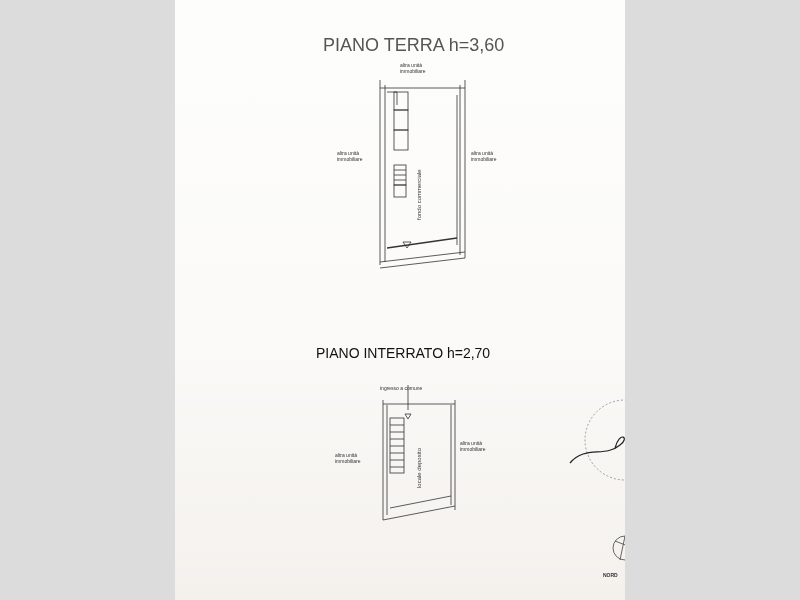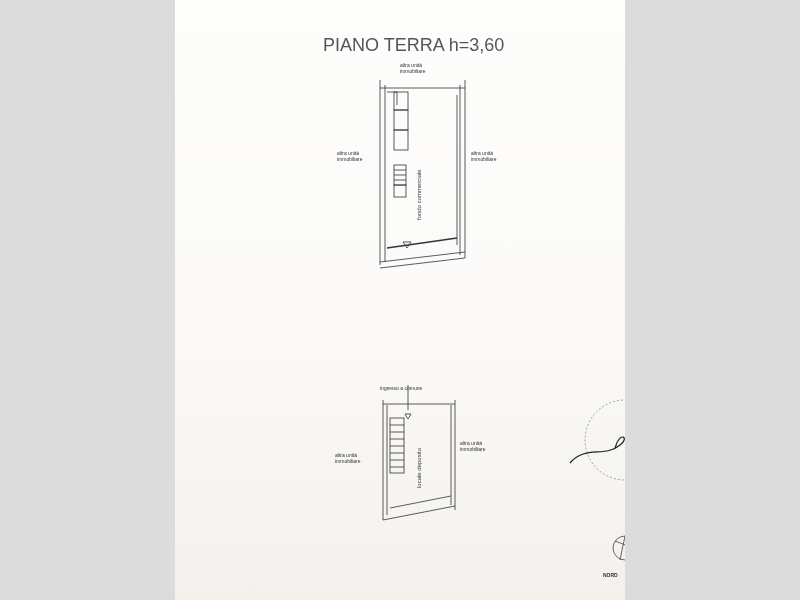--- a/index.html
+++ b/index.html
@@ -31,20 +31,21 @@
 <div class="sheet">
 
   <div class="title t1">PIANO TERRA h=3,60</div>
   <div class="lbl" style="left:225px;top:62px;">altra unità
 immobiliare</div>
   <div class="lbl" style="left:162px;top:150px;">altra unità
 immobiliare</div>
   <div class="lbl" style="left:296px;top:150px;">altra unità
 immobiliare</div>
 
+  <div class="title t2">PIANO INTERRATO h=2,70</div>
   <div class="lbl" style="left:205px;top:385px;">ingresso a comune</div>
   <div class="lbl" style="left:160px;top:452px;">altra unità
 immobiliare</div>
   <div class="lbl" style="left:285px;top:440px;">altra unità
 immobiliare</div>
 
   <div class="lbl" style="left:428px;top:572px;font-size:5px;font-weight:bold;">NORD</div>
 
   <svg width="450" height="600" viewBox="0 0 450 600">
     <g stroke="#333" stroke-width="0.8" fill="none">

